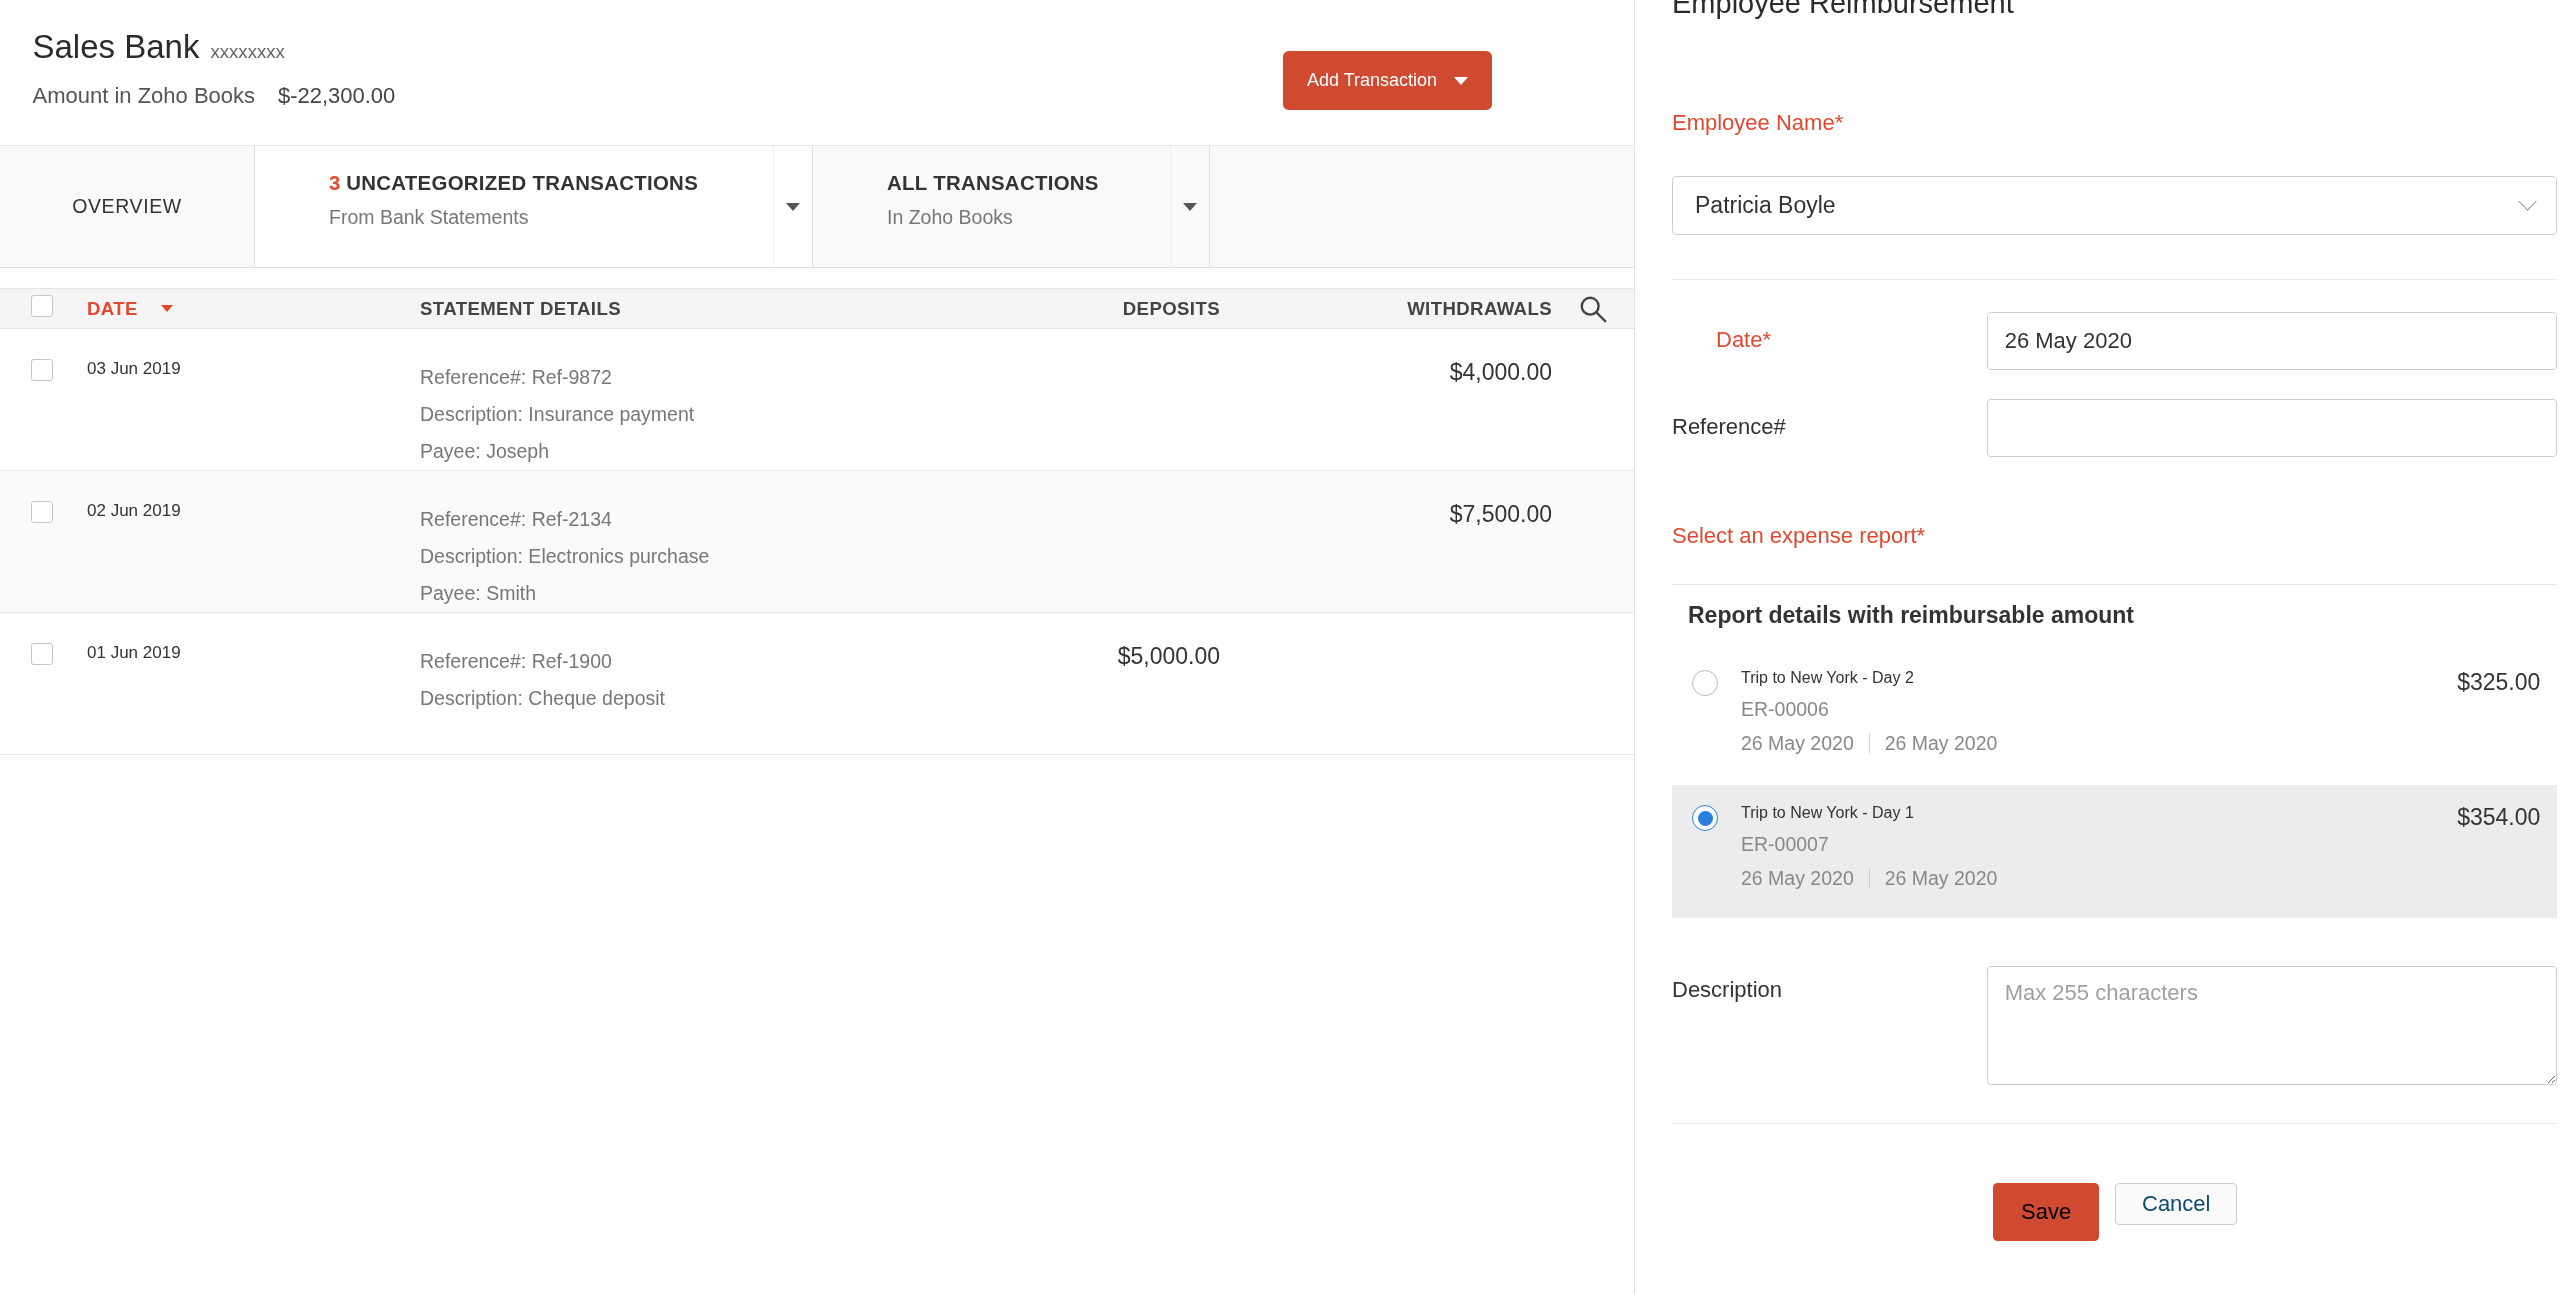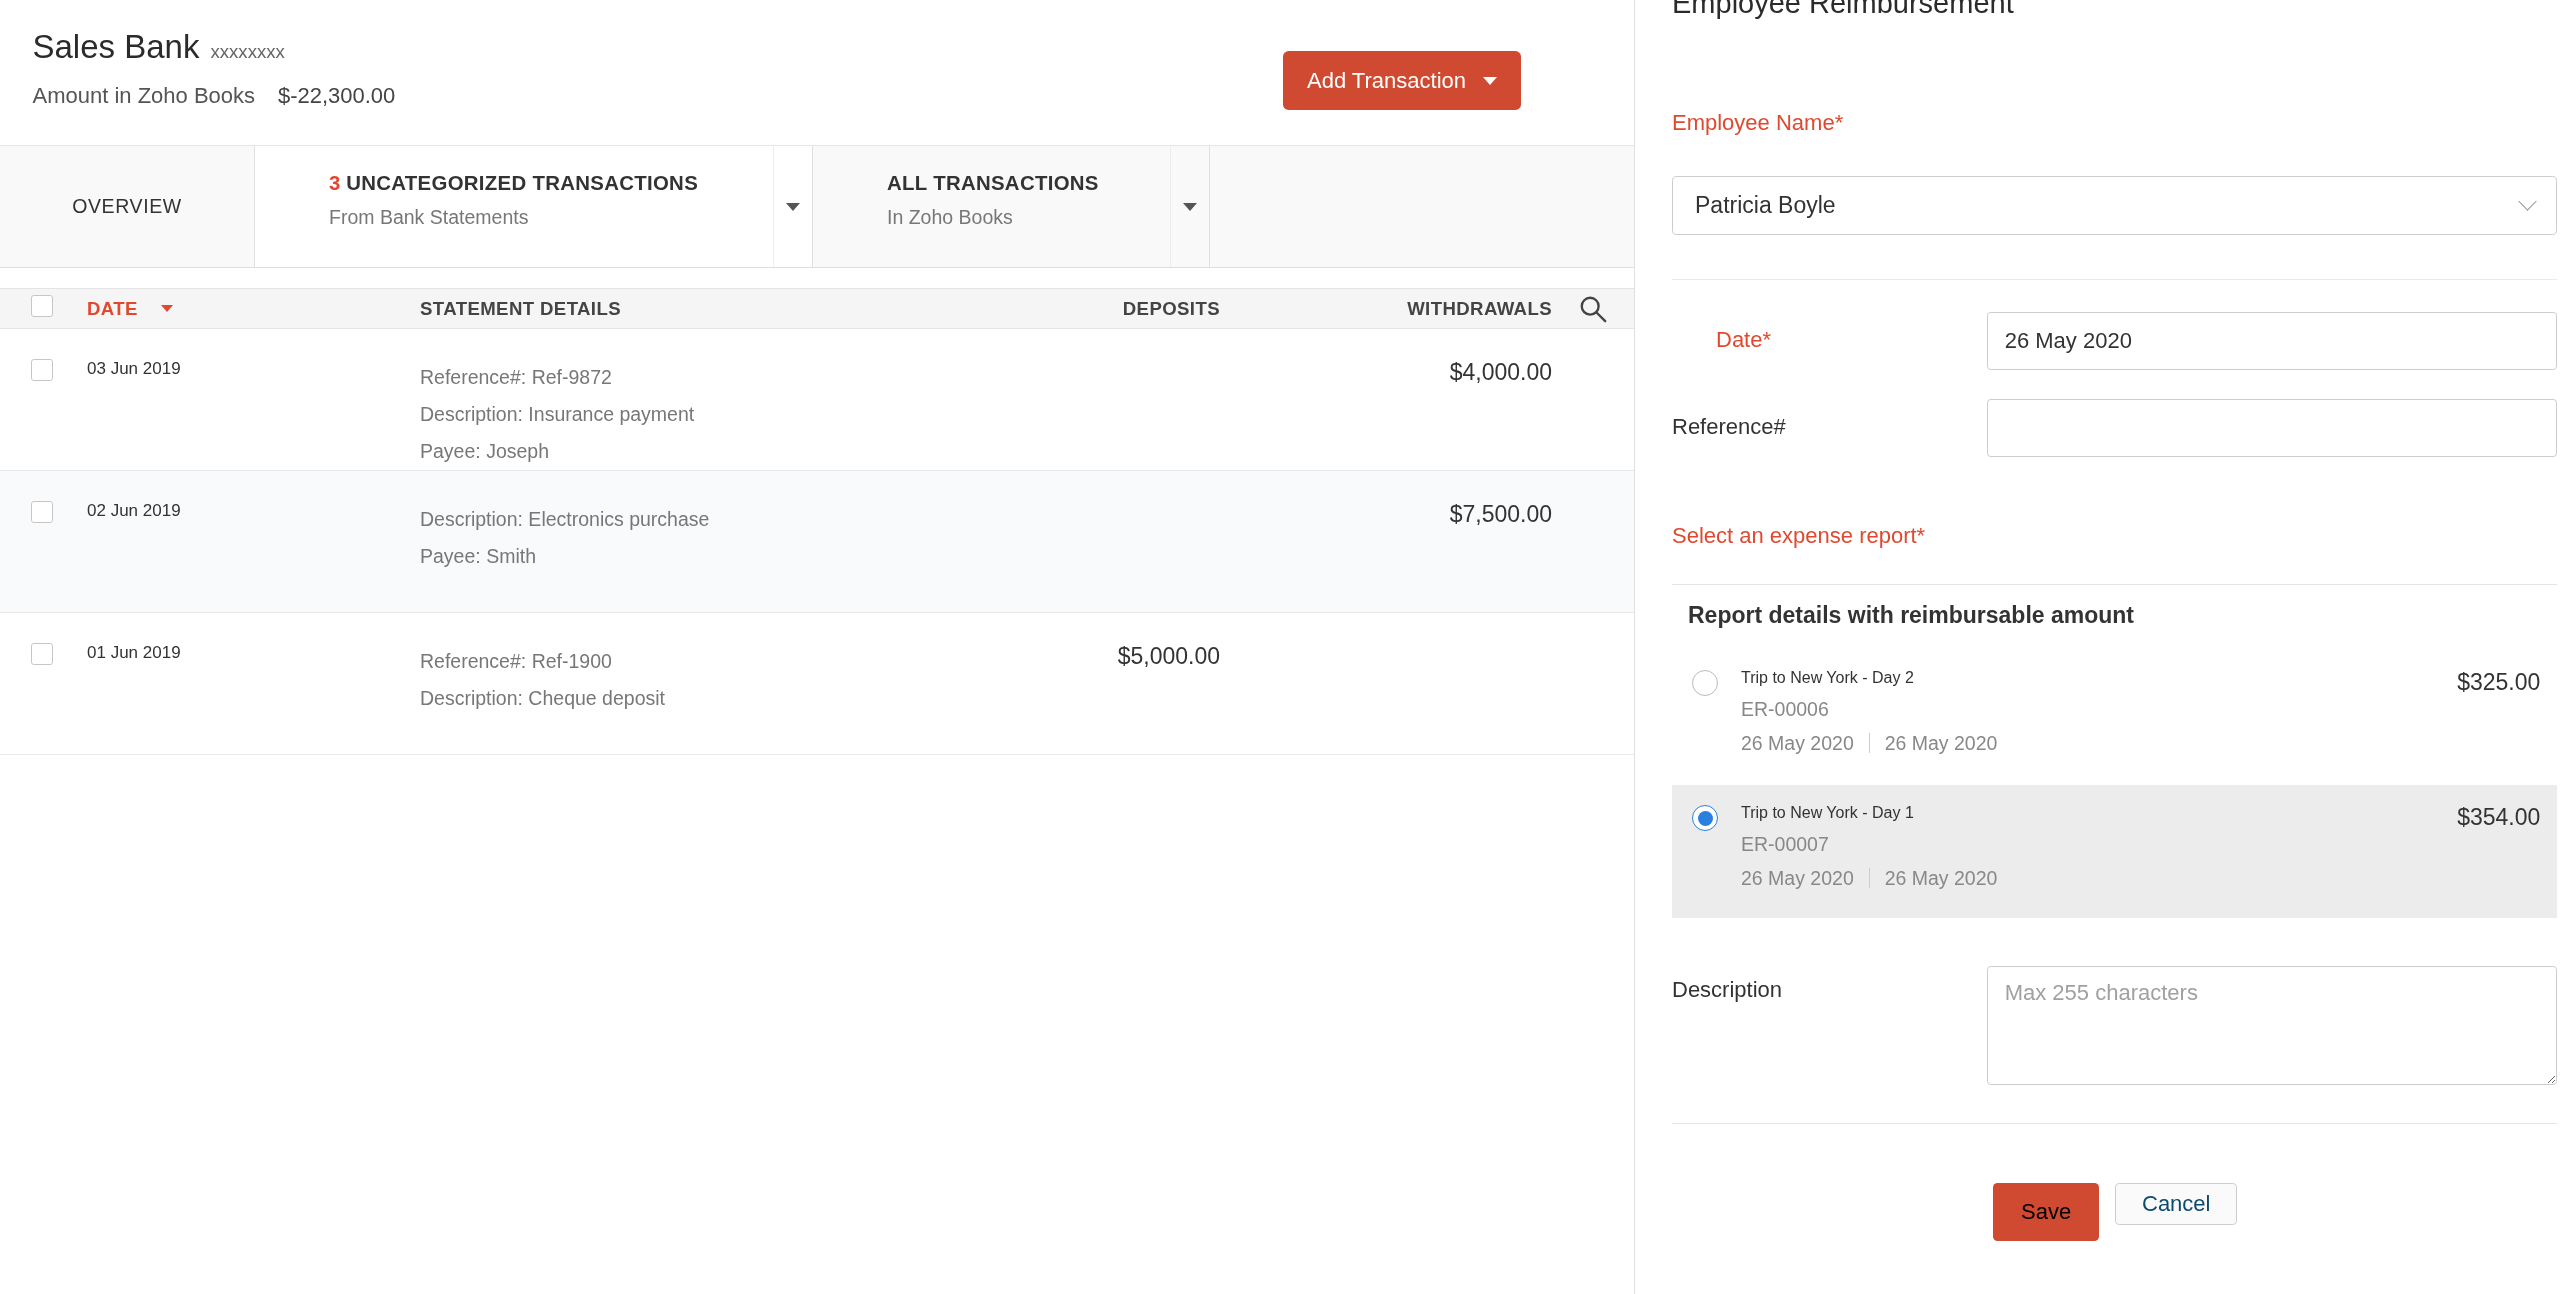--- a/index.html
+++ b/index.html
@@ -16,21 +16,21 @@
   .main { position:absolute; left:0; top:0; width:1634px; height:1295px; background:#fff; }
 
   .topbar { position:relative; height:145px; padding:28px 0 0 32.5px; }
   .title-line { display:flex; align-items:baseline; }
   .account-name { font-size:33px; font-weight:500; color:#2b2b2b; }
   .account-mask { font-size:18.6px; color:#666; margin-left:11px; }
   .amount-line { margin-top:16.7px; font-size:22px; color:#555; }
   .amount-value { margin-left:16.7px; color:#444; }
 
   .add-btn { position:absolute; left:1283px; top:51px; height:59px; background:var(--accent);
-    color:#fff; border:none; border-radius:5.6px; font-size:22px; padding:0 24px;
+    color:#fff; border:none; border-radius:5.6px; font-size:18px; padding:0 24px;
     display:flex; align-items:center; gap:16.7px; cursor:pointer; font-family:inherit; }
   .caret-down { width:0; height:0; border-left:7.4px solid transparent; border-right:7.4px solid transparent;
     border-top:8.4px solid #fff; display:inline-block; }
   .caret-down.gray { border-top-color:#555; }
 
   .tabs { position:absolute; left:0; top:145px; width:1634px; height:123px; background:#f9f9f9;
     border-top:0.9px solid #e6e6e6; border-bottom:0.9px solid #dedede; display:flex; }
   .tab { position:relative; height:100%; }
   .tab-overview { width:254px; display:flex; align-items:center; justify-content:center;
     font-size:19.5px; color:#333; letter-spacing:0.6px; cursor:pointer; }
@@ -186,20 +186,21 @@
       </div>
       <div class="col-right amount"></div>
       <div class="col-right amount">$4,000.00</div>
       <div class="col-search"></div>
     </div>
 
     <div class="trow alt">
       <div class="col-check"><span class="checkbox"></span></div>
       <div class="col-date">02 Jun 2019</div>
       <div>
+        <div class="detail-line">Reference#: Ref-2134</div>
         <div class="detail-line">Description: Electronics purchase</div>
         <div class="detail-line">Payee: Smith</div>
       </div>
       <div class="col-right amount"></div>
       <div class="col-right amount">$7,500.00</div>
       <div class="col-search"></div>
     </div>
 
     <div class="trow">
       <div class="col-check"><span class="checkbox"></span></div>

